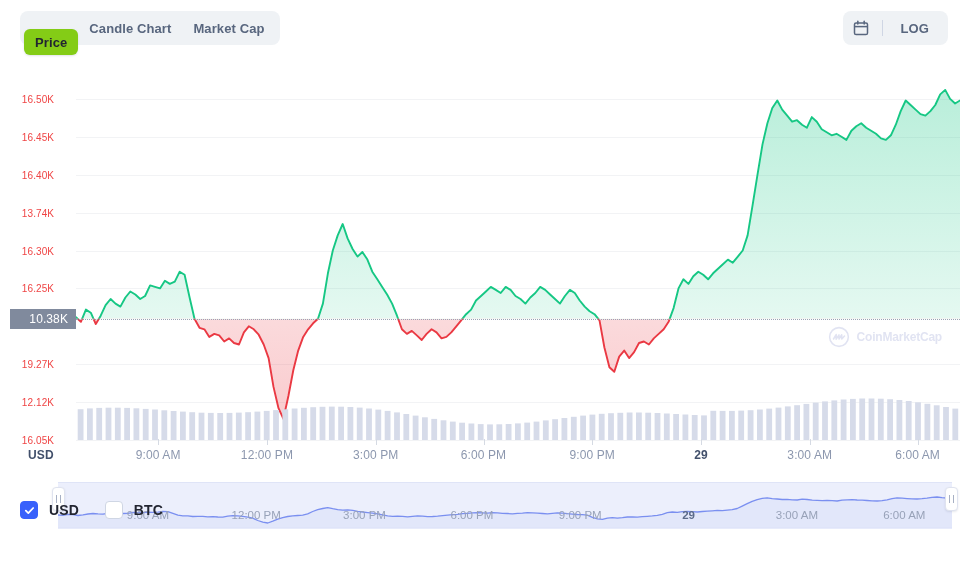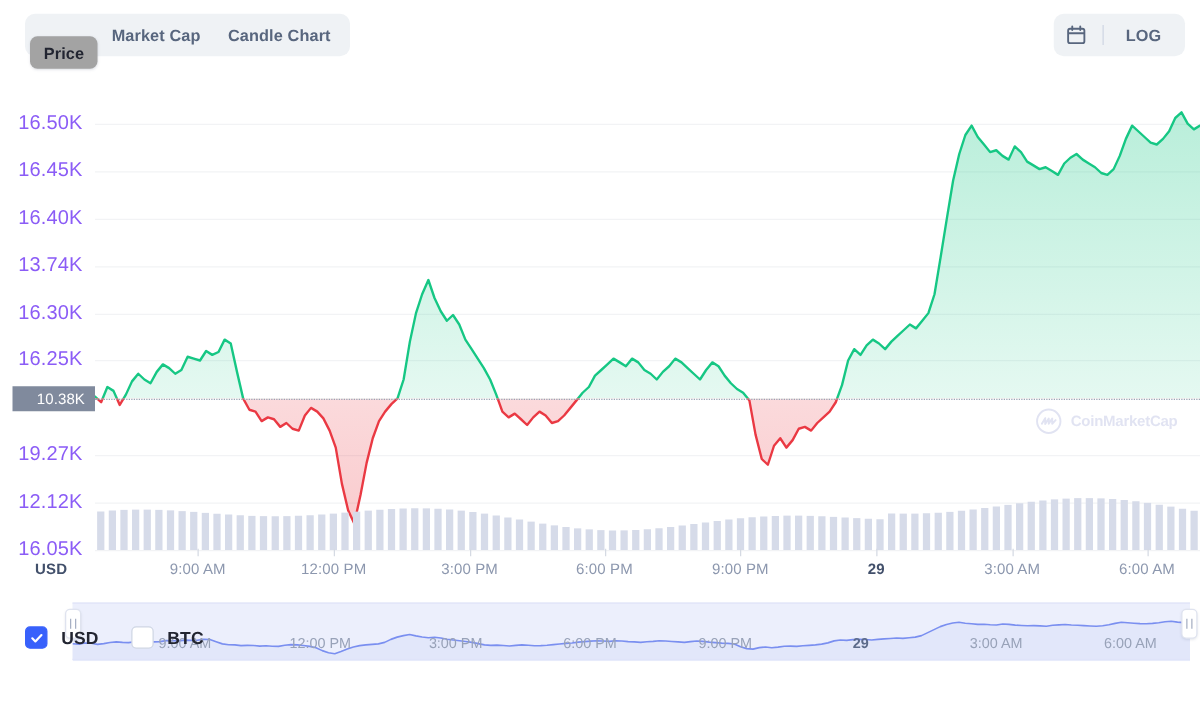--- a/index.html
+++ b/index.html
@@ -38,21 +38,21 @@
     padding: 0 11px;
     border-radius: 6px;
     font-size: 13px;
     font-weight: 600;
     color: #58667e;
     letter-spacing: .1px;
     cursor: pointer;
     white-space: nowrap;
   }
   .seg.active {
-    background: #a3a3a3;
+    background: #84cc16;
     color: #222531;
     box-shadow: 0 1px 2px rgba(88,102,126,.18);
     margin-top: 28px;
   }
   .seg-divider {
     width: 1px; height: 16px;
     background: #cfd6e4;
     margin: 0 7px;
   }
   .cal-btn {
@@ -76,24 +76,24 @@
   .plot-bg { position: absolute; inset: 0; background: #fff; }
 
   .gridline {
     position: absolute; left: 0; width: 884px;
     height: 1px; background: #f2f3f5;
   }
   .ylabel {
     position: absolute;
     right: 884px;
     width: 66px;
-    text-align: right;
+    text-align: center;
     padding-right: 10px;
-    font-size: 16px;
-    color: #8b5cf6;
+    font-size: 10px;
+    color: #ef4444;
     transform: translateY(-50%);
     white-space: nowrap;
     letter-spacing: .1px;
   }
   .price-badge {
     position: absolute;
     right: 884px;
     width: 66px;
     height: 20px;
     line-height: 20px;
@@ -231,22 +231,22 @@
   .more-data .link { color: #3861fb; cursor: pointer; }
 </style>
 </head>
 <body>
 
 <div id="app">
 
   <div class="toolbar">
     <div class="seg-group seg-left" id="view-tabs">
         <div class="seg active">Price</div>
+        <div class="seg">Candle Chart</div>
         <div class="seg">Market Cap</div>
-        <div class="seg">Candle Chart</div>
       </div>
     <div class="seg-group seg-right">
       <div class="cal-btn">
         <svg width="16" height="16" viewBox="0 0 16 16">
           <rect x="1.5" y="3" width="13" height="11.5" rx="1.6" fill="none" stroke="#58667e" stroke-width="1.5"></rect>
           <line x1="1.5" y1="6.6" x2="14.5" y2="6.6" stroke="#58667e" stroke-width="1.5"></line>
           <line x1="4.8" y1="1.2" x2="4.8" y2="4" stroke="#58667e" stroke-width="1.5" stroke-linecap="round"></line>
           <line x1="11.2" y1="1.2" x2="11.2" y2="4" stroke="#58667e" stroke-width="1.5" stroke-linecap="round"></line>
         </svg>
       </div>

